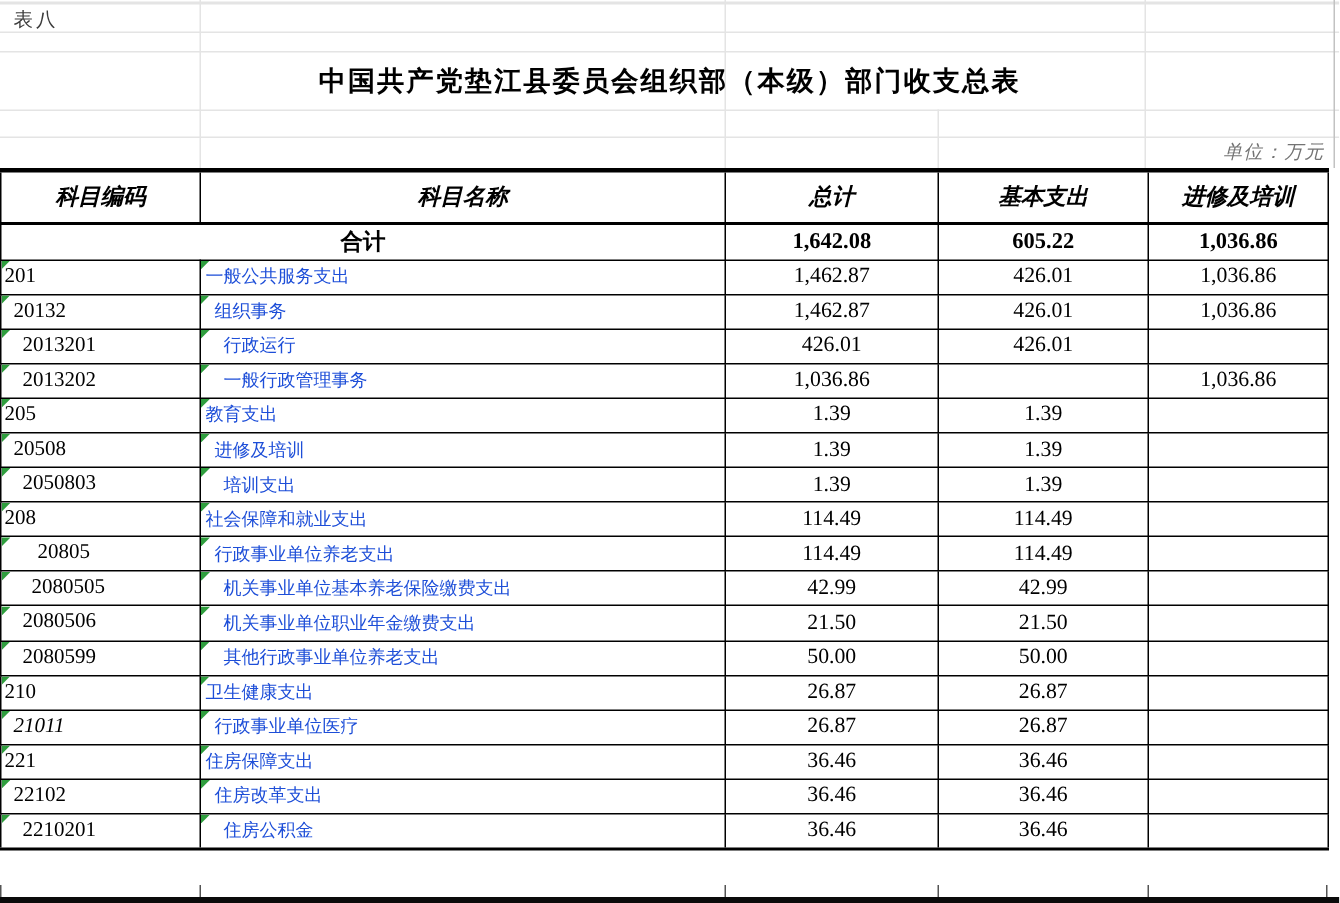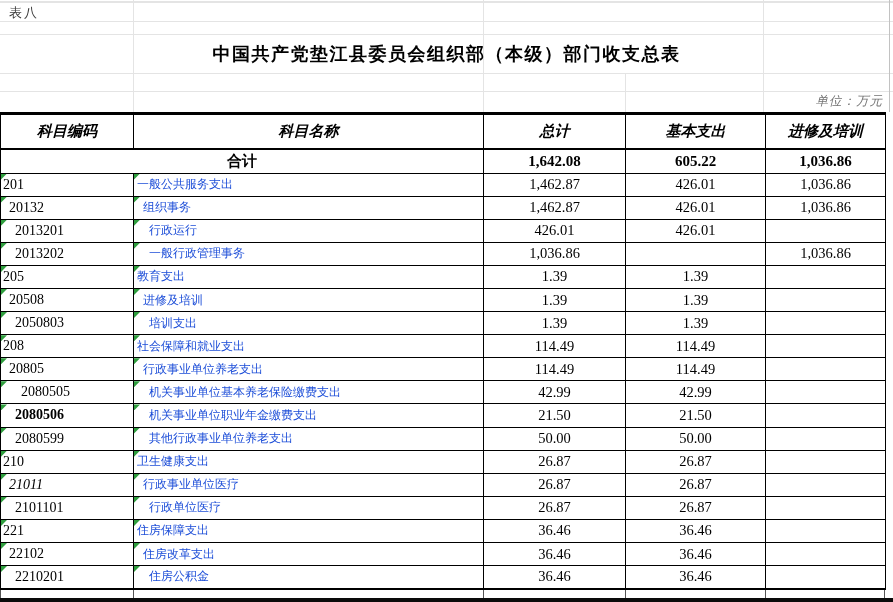--- a/index.html
+++ b/index.html
@@ -141,35 +141,35 @@
           <td class="num"></td>
         </tr>
         <tr class="data-row">
           <td class="code" style="padding-left: 2px;">208<span class="flag" style="background: rgb(47, 158, 62);"></span></td>
           <td class="name" style="padding-left: 3px;">社会保障和就业支出<span class="flag" style="background: rgb(47, 158, 62);"></span></td>
           <td class="num">114.49</td>
           <td class="num">114.49</td>
           <td class="num"></td>
         </tr>
         <tr class="data-row">
-          <td class="code" style="padding-left: 8px;">20805<span class="flag" style="background: rgb(47, 158, 62);"></span></td>
+          <td class="code" style="padding-left: 24px;">20805<span class="flag" style="background: rgb(47, 158, 62);"></span></td>
           <td class="name" style="padding-left: 9px;">行政事业单位养老支出<span class="flag" style="background: rgb(47, 158, 62);"></span></td>
           <td class="num">114.49</td>
           <td class="num">114.49</td>
           <td class="num"></td>
         </tr>
         <tr class="data-row">
           <td class="code" style="padding-left: 20px;">2080505<span class="flag" style="background: rgb(47, 158, 62);"></span></td>
           <td class="name" style="padding-left: 15px;">机关事业单位基本养老保险缴费支出<span class="flag" style="background: rgb(47, 158, 62);"></span></td>
           <td class="num">42.99</td>
           <td class="num">42.99</td>
           <td class="num"></td>
         </tr>
         <tr class="data-row">
-          <td class="code" style="padding-left: 14px; font-weight: bold;">2080506<span class="flag" style="background: rgb(47, 158, 62);"></span></td>
+          <td class="code" style="padding-left: 14px;">2080506<span class="flag" style="background: rgb(47, 158, 62);"></span></td>
           <td class="name" style="padding-left: 15px;">机关事业单位职业年金缴费支出<span class="flag" style="background: rgb(47, 158, 62);"></span></td>
           <td class="num">21.50</td>
           <td class="num">21.50</td>
           <td class="num"></td>
         </tr>
         <tr class="data-row">
           <td class="code" style="padding-left: 14px;">2080599<span class="flag" style="background: rgb(47, 158, 62);"></span></td>
           <td class="name" style="padding-left: 15px;">其他行政事业单位养老支出<span class="flag" style="background: rgb(47, 158, 62);"></span></td>
           <td class="num">50.00</td>
           <td class="num">50.00</td>
@@ -178,27 +178,20 @@
         <tr class="data-row">
           <td class="code" style="padding-left: 2px;">210<span class="flag" style="background: rgb(47, 158, 62);"></span></td>
           <td class="name" style="padding-left: 3px;">卫生健康支出<span class="flag" style="background: rgb(47, 158, 62);"></span></td>
           <td class="num">26.87</td>
           <td class="num">26.87</td>
           <td class="num"></td>
         </tr>
         <tr class="data-row">
           <td class="code" style="padding-left: 8px; font-style: italic;">21011<span class="flag" style="background: rgb(47, 158, 62);"></span></td>
           <td class="name" style="padding-left: 9px;">行政事业单位医疗<span class="flag" style="background: rgb(47, 158, 62);"></span></td>
-          <td class="num">26.87</td>
-          <td class="num">26.87</td>
-          <td class="num"></td>
-        </tr>
-        <tr class="data-row">
-          <td class="code" style="padding-left: 14px;">2101101<span class="flag" style="background: rgb(47, 158, 62);"></span></td>
-          <td class="name" style="padding-left: 15px;">行政单位医疗<span class="flag" style="background: rgb(47, 158, 62);"></span></td>
           <td class="num">26.87</td>
           <td class="num">26.87</td>
           <td class="num"></td>
         </tr>
         <tr class="data-row">
           <td class="code" style="padding-left: 2px;">221<span class="flag" style="background: rgb(47, 158, 62);"></span></td>
           <td class="name" style="padding-left: 3px;">住房保障支出<span class="flag" style="background: rgb(47, 158, 62);"></span></td>
           <td class="num">36.46</td>
           <td class="num">36.46</td>
           <td class="num"></td>

